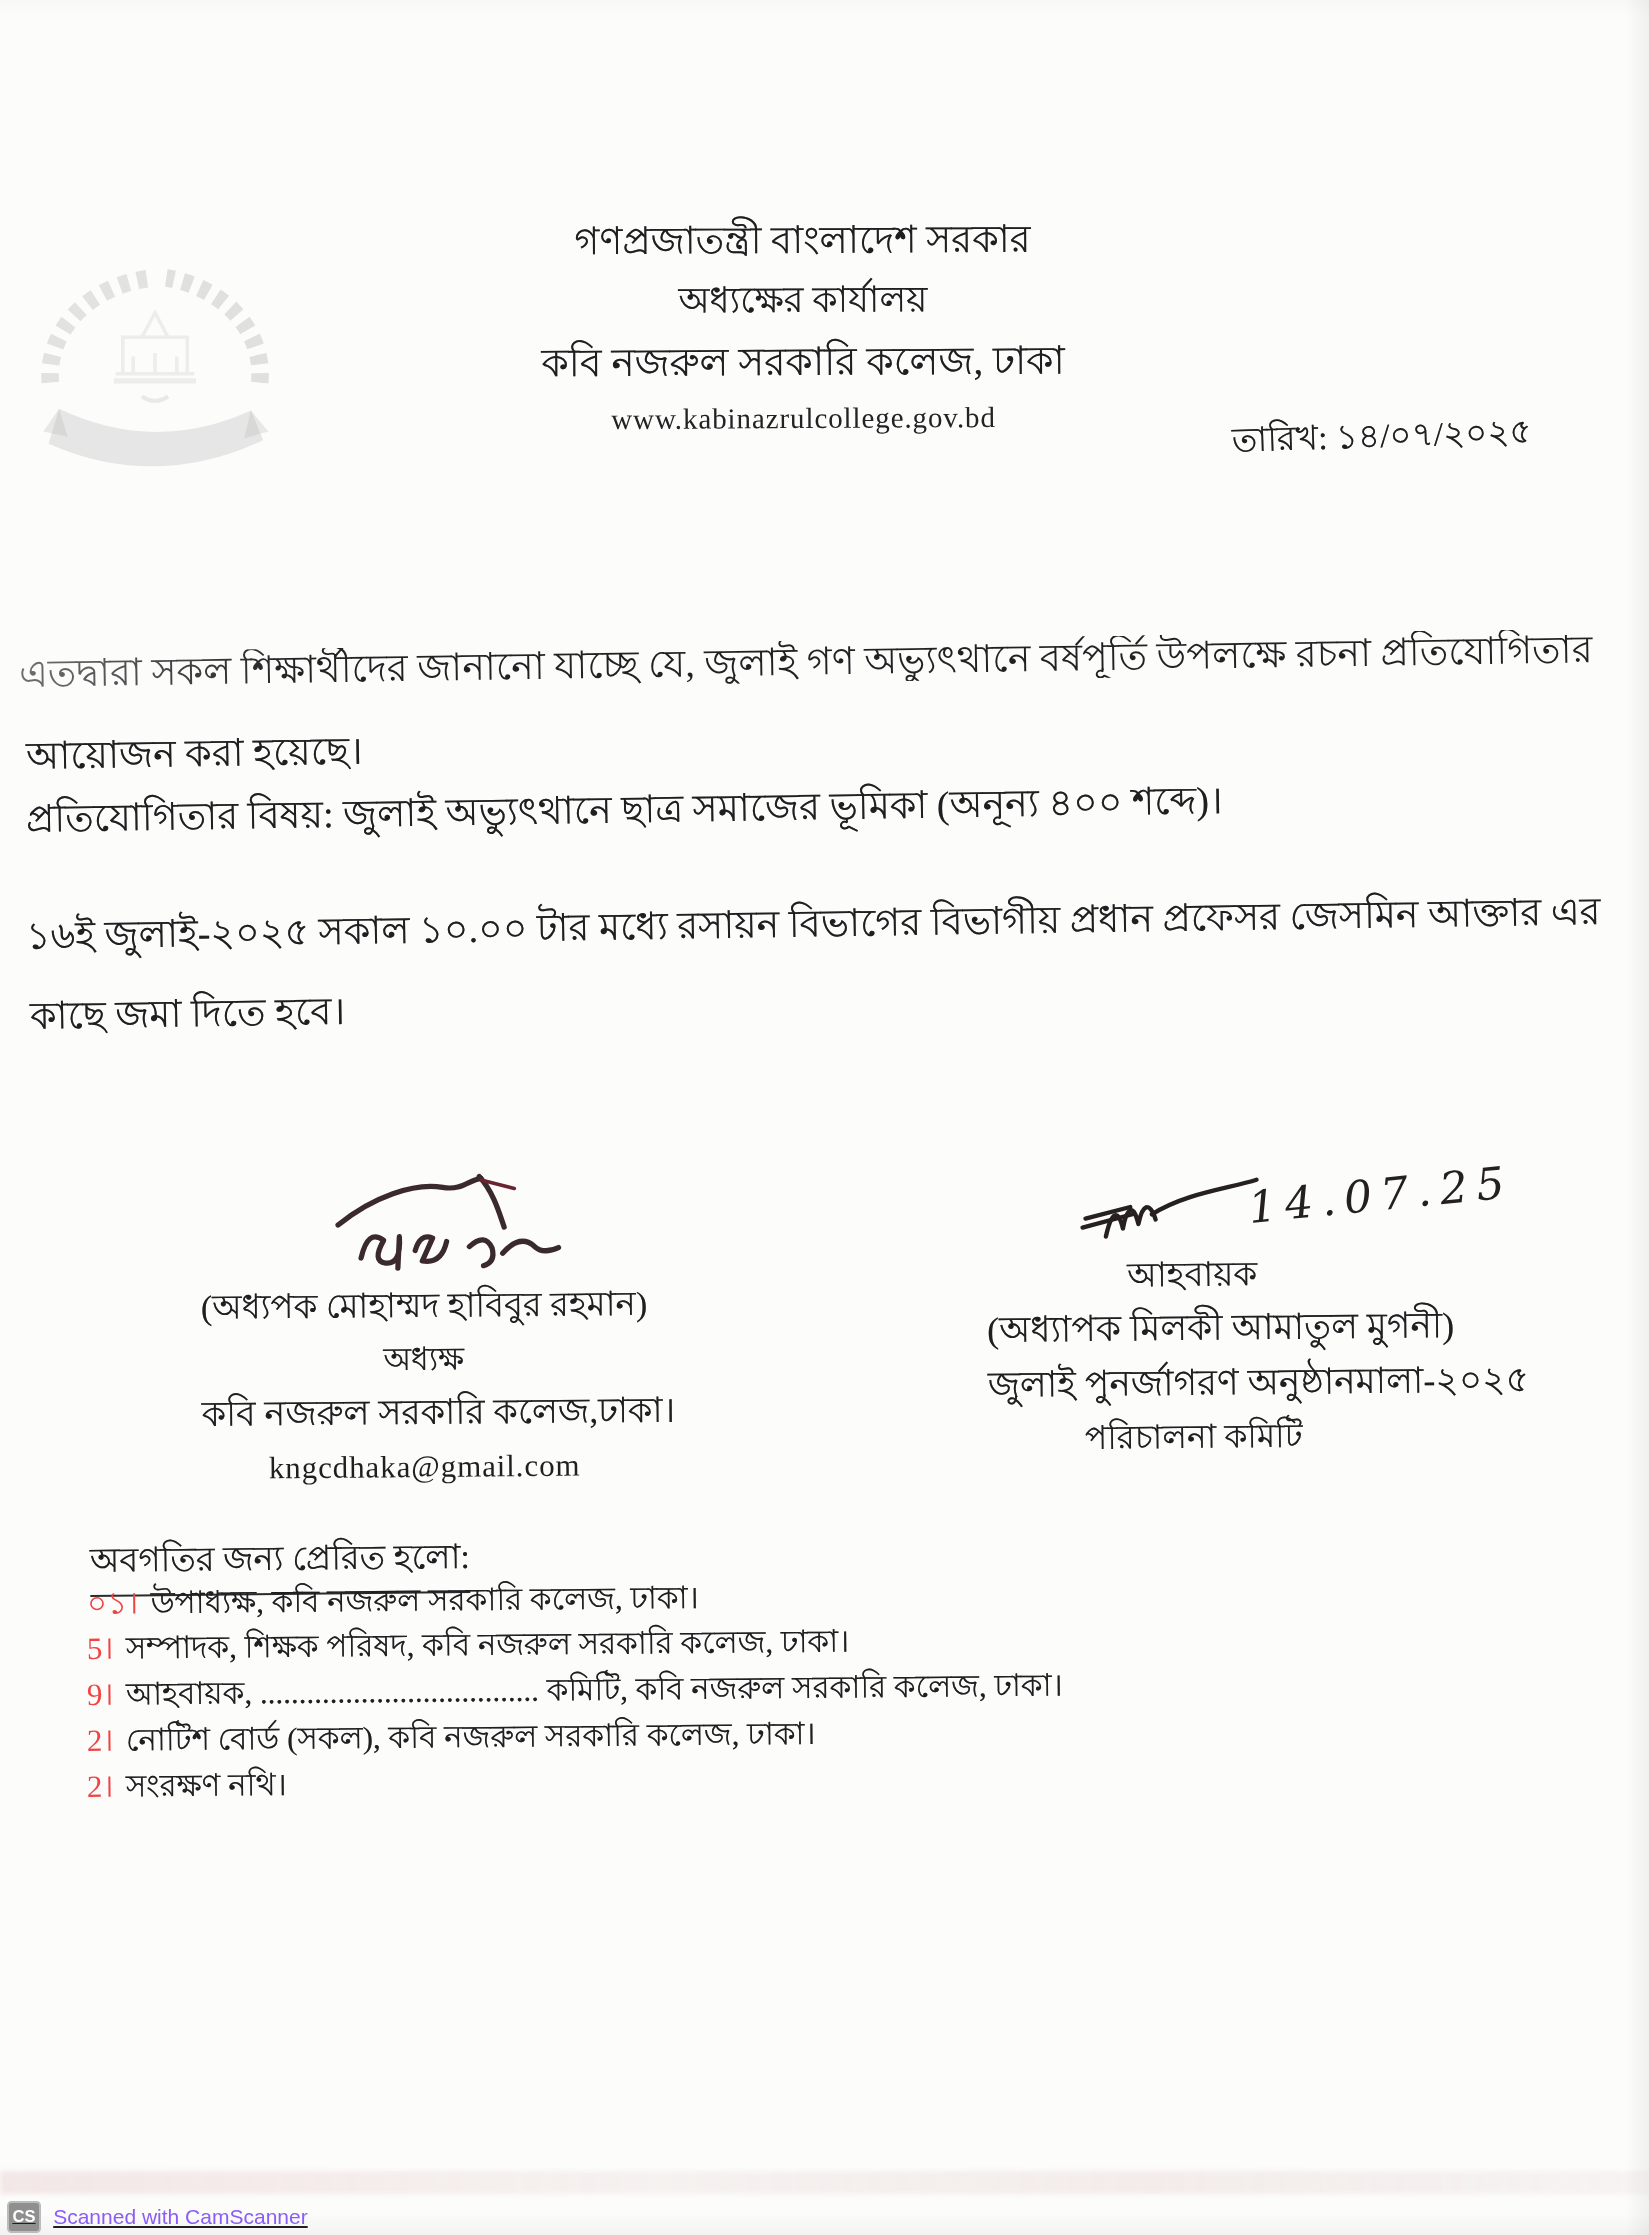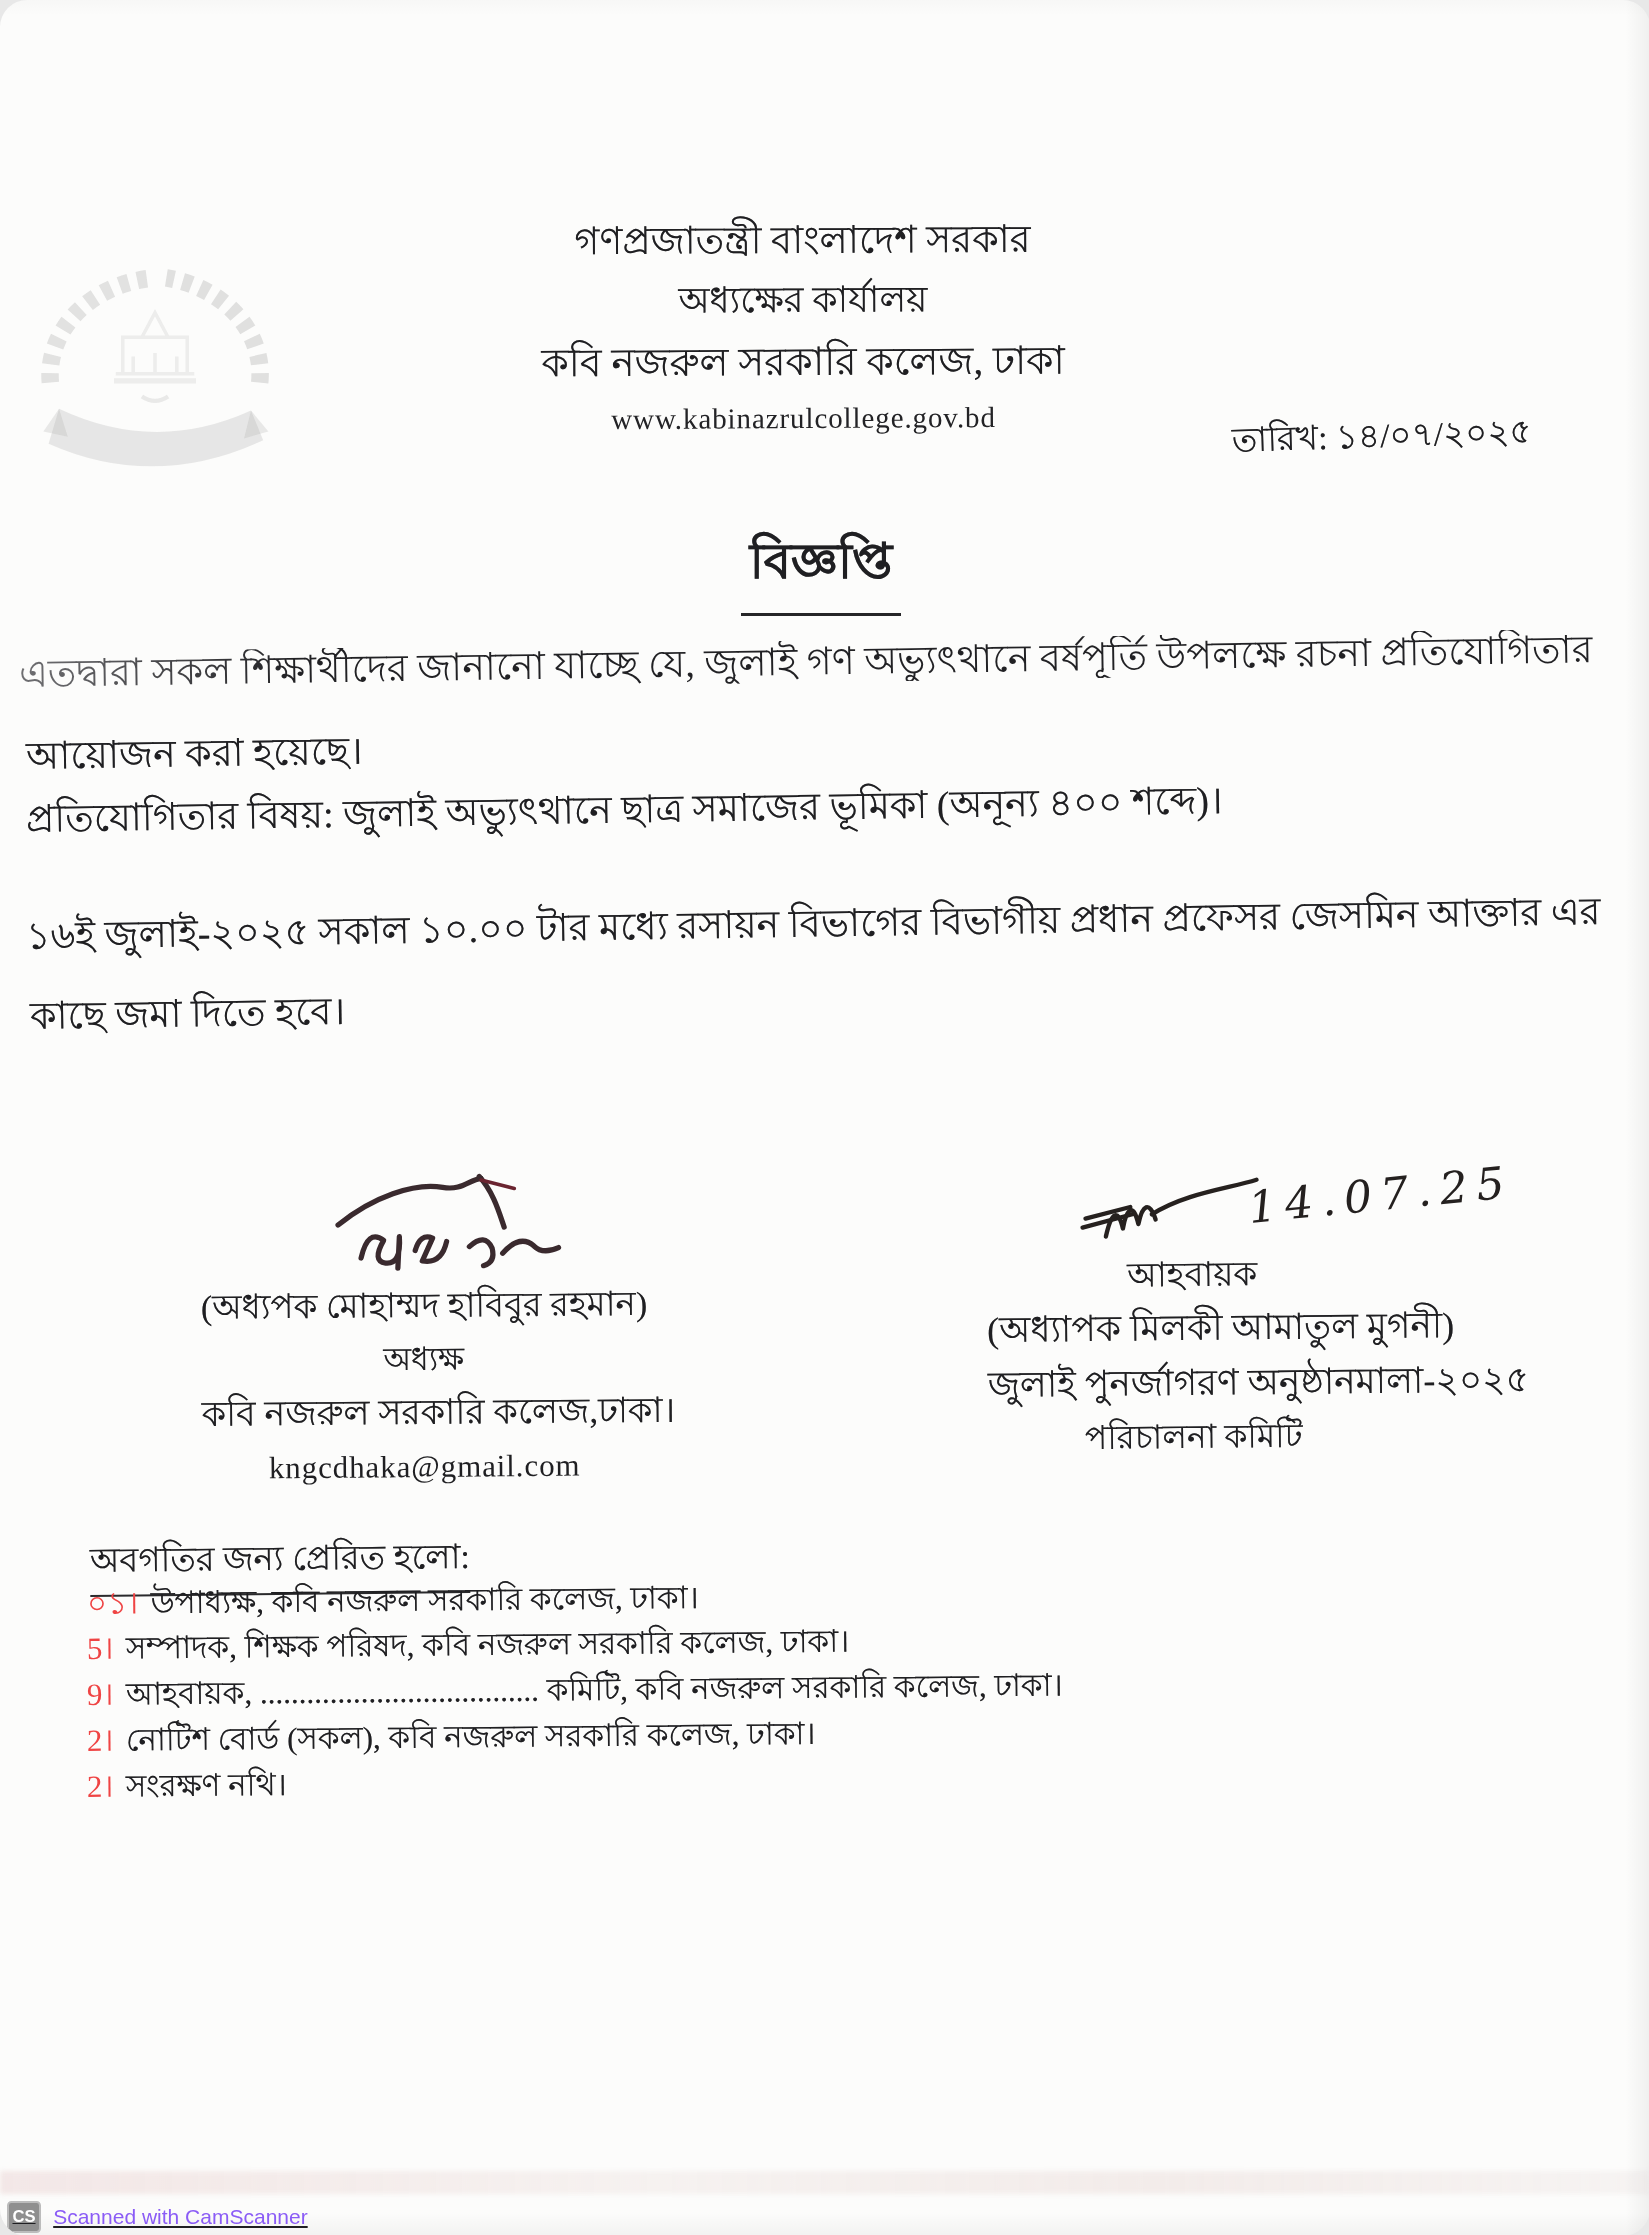--- a/index.html
+++ b/index.html
@@ -3,21 +3,20 @@
 <meta charset="utf-8">
 <style>
   html,body{margin:0;padding:0;background:#e8e8e8;}
   .page{
     position:relative;
     width:1650px;height:2236px;
     background:#fcfcfb;
     overflow:hidden;
     font-family:"Liberation Serif", serif;
     color:#1f1f22;
-    border-radius:27px;
   }
   
   .page::before{
     content:"";position:absolute;inset:0;pointer-events:none;
     background:
       linear-gradient(to left, rgba(0,0,0,0.05), rgba(0,0,0,0) 24.5px),
       linear-gradient(to top, rgba(0,0,0,0.04), rgba(0,0,0,0) 23px),
       linear-gradient(to bottom, rgba(0,0,0,0.02), rgba(0,0,0,0) 15.7px);
   }
   .bn{
@@ -123,23 +122,20 @@
 
   <div class="abs hdr">
     <div class="bn hdr-gov">গণপ্রজাতন্ত্রী বাংলাদেশ সরকার</div>
     <div class="bn hdr-office">অধ্যক্ষের কার্যালয়</div>
     <div class="bn hdr-college">কবি নজরুল সরকারি কলেজ, ঢাকা</div>
     <div class="hdr-web">www.kabinazrulcollege.gov.bd</div>
   </div>
 
   <div class="abs bn date-line">তারিখ: ১৪/০৭/২০২৫</div>
 
-  <div class="abs title">
-    <span class="bn">বিজ্ঞপ্তি</span>
-  </div>
 
   <div class="abs bn body-line l1"><span class="l1-fade">এতদ্বারা সকল শিক্ষার্থীদের জানানো যাচ্ছে যে, জুলাই গণ অভ্যুৎথানে বর্ষপূর্তি উপলক্ষে রচনা প্রতিযোগিতার</span></div>
   <div class="abs bn body-line l2">আয়োজন করা হয়েছে।</div>
   <div class="abs bn body-line l3">প্রতিযোগিতার বিষয়: জুলাই অভ্যুৎথানে ছাত্র সমাজের ভূমিকা (অনূন্য ৪০০ শব্দে)।</div>
   <div class="abs bn body-line l4">১৬ই জুলাই-২০২৫ সকাল ১০.০০ টার মধ্যে রসায়ন বিভাগের বিভাগীয় প্রধান প্রফেসর জেসমিন আক্তার এর</div>
   <div class="abs bn body-line l5">কাছে জমা দিতে হবে।</div>
 
   <div class="abs sig-left">
     <svg class="sig-scribble-left" viewBox="0 0 270 120">
       <g fill="none" stroke="#3a2a2e" stroke-width="6" stroke-linecap="round" stroke-linejoin="round">

